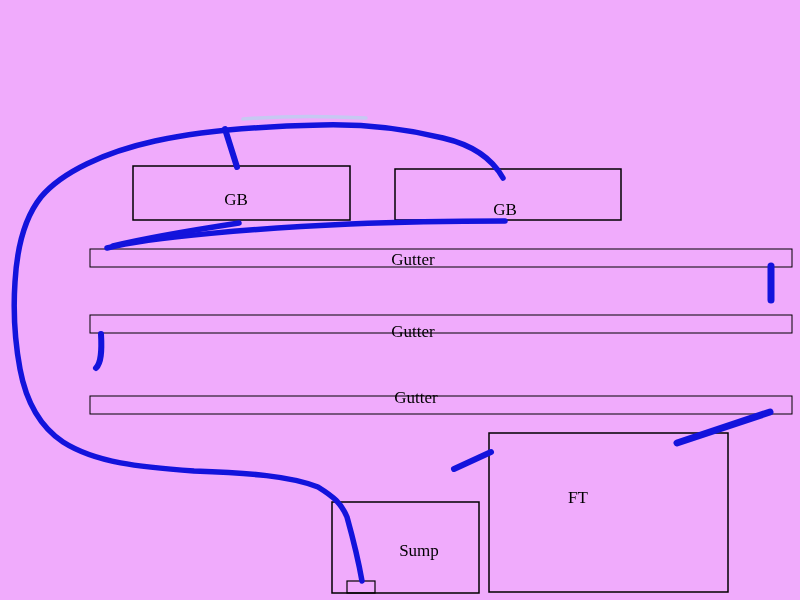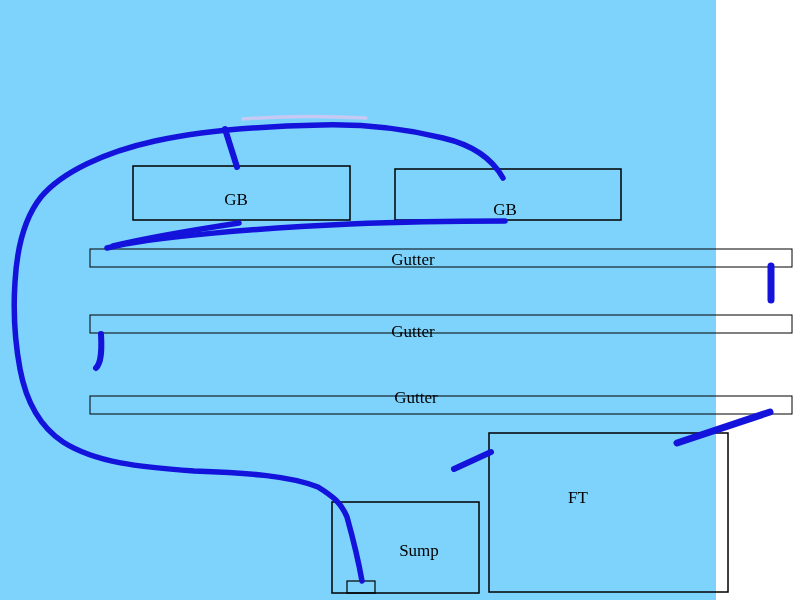--- a/index.html
+++ b/index.html
@@ -6,23 +6,23 @@
     margin: 0;
     padding: 0;
     background: #ffffff;
     width: 800px;
     height: 600px;
     overflow: hidden;
     font-family: "Liberation Serif", serif;
   }
   #stage {
     position: relative;
-    width: 716px;
+    width: 800px;
     height: 600px;
-    background: #7dd3fc;
+    background: #f0abfc;
     text-align: center;
   }
   svg { display: block; }
   .box {
     fill: none;
     stroke: #000000;
   }
   .lbl {
     font-family: "Liberation Serif", serif;
     font-size: 17px;

